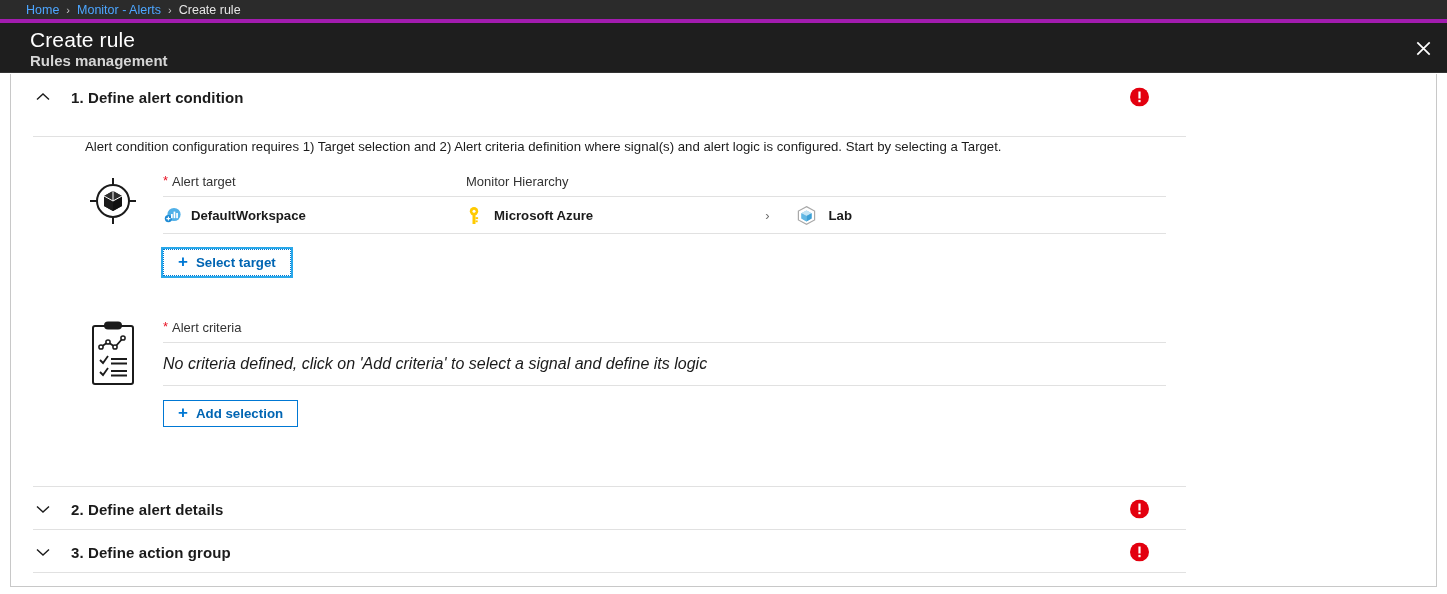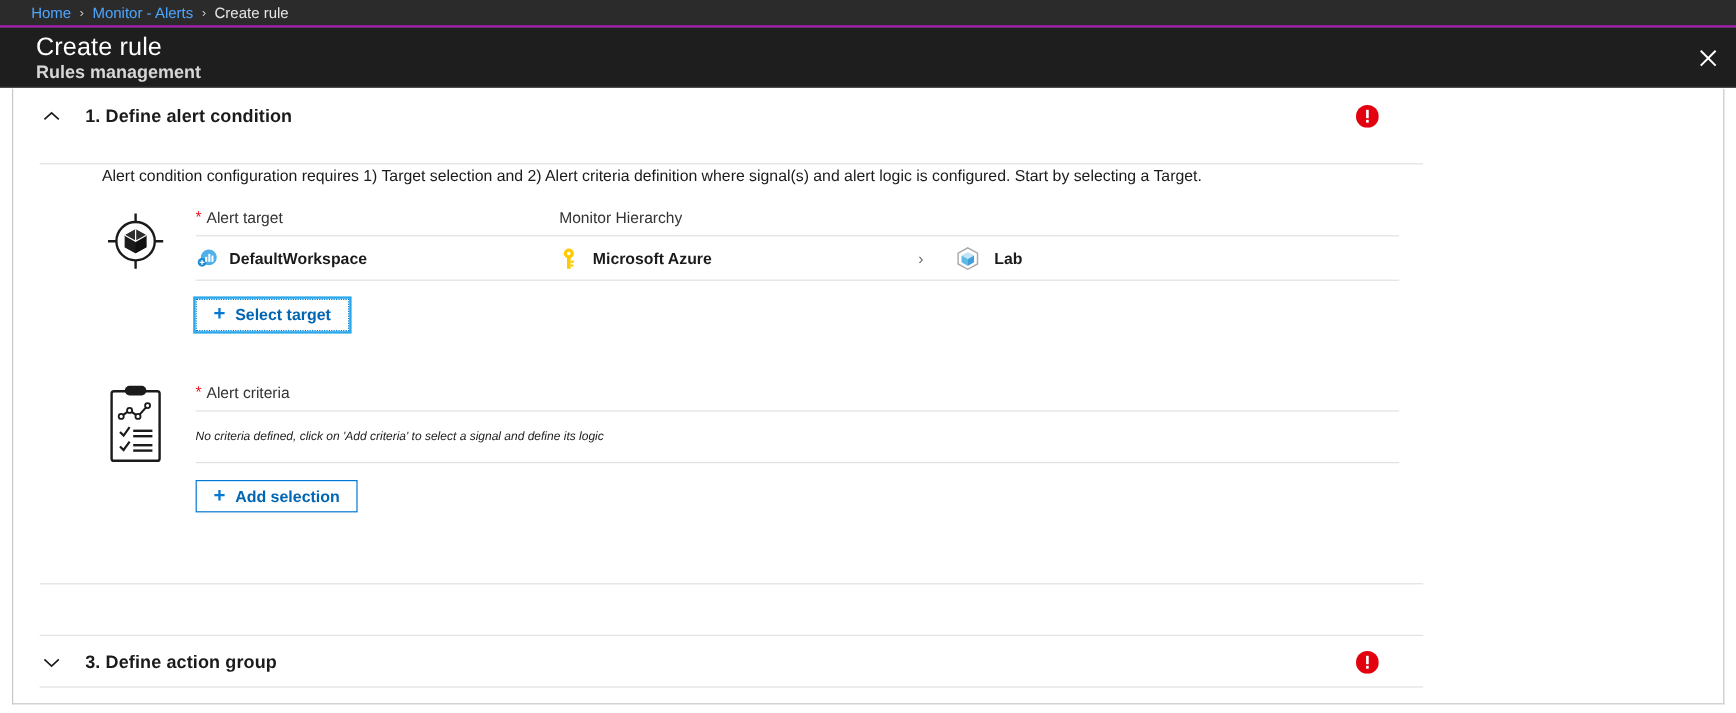--- a/index.html
+++ b/index.html
@@ -14,21 +14,21 @@
 
   
   .breadcrumb {
     height: 23px;
     background: #2b2b2b;
     display: flex;
     align-items: center;
     padding-left: 26px;
     font-size: 12.5px;
     color: #ffffff;
-    border-bottom: 2px solid #a21caf;
+    border-bottom: 4px solid #a21caf;
   }
   .crumb-link { color: #4da6ff; cursor: pointer; }
   .crumb-sep { color: #c8c8c8; margin: 0 7px; font-size: 11px; }
   .crumb-current { color: #e6e6e6; }
 
   
   .header {
     position: relative;
     height: 50px;
     background: #1e1e1e;
@@ -147,21 +147,21 @@
     font-size: 13.2px;
     color: #1b1b1b;
     font-weight: bold;
   }
   .val-left { width: 303px; display: flex; align-items: center; gap: 9px; }
   .val-right { display: flex; align-items: center; gap: 12px; }
   .hier-sep { color: #6b6b6b; font-weight: normal; margin: 0 14px 0 160px; font-size: 13px; }
   .ico { display: inline-flex; align-items: center; justify-content: center; flex: none; }
 
   .empty-note {
-    font-size: 10px;
+    font-size: 16px;
     font-style: italic;
     color: #1b1b1b;
     height: 42px;
     display: flex;
     align-items: center;
   }
 
   
   .btn {
     display: inline-flex;
@@ -342,20 +342,35 @@
     </div>
 
     <div class="btn-wrap" style="margin-top:14px;">
       <button class="btn">
         <span class="plus">+</span>
         <span>Add selection</span>
       </button>
     </div>
 
     <div class="hr" style="top:412px;"></div>
+    <div class="section-head" style="position:absolute; top:412px; left:0; width:100%;">
+      <span class="chev">
+        <svg width="14" height="10" viewBox="0 0 14 10">
+          <path d="M1 2.5 L7 8 L13 2.5" stroke="#1b1b1b" stroke-width="1.4" fill="none"></path>
+        </svg>
+      </span>
+      <span class="section-title">2. Define alert details</span>
+      <span class="err-badge">
+        <svg width="19" height="19" viewBox="0 0 19 19">
+          <circle cx="9.5" cy="9.5" r="9.5" fill="#e3000f"></circle>
+          <rect x="8.4" y="4" width="2.2" height="7" fill="#ffffff"></rect>
+          <rect x="8.4" y="12.4" width="2.2" height="2.3" fill="#ffffff"></rect>
+        </svg>
+      </span>
+    </div>
 
     <div class="hr" style="top:455px;"></div>
     <div class="section-head" style="position:absolute; top:455px; left:0; width:100%;">
       <span class="chev">
         <svg width="14" height="10" viewBox="0 0 14 10">
           <path d="M1 2.5 L7 8 L13 2.5" stroke="#1b1b1b" stroke-width="1.4" fill="none"></path>
         </svg>
       </span>
       <span class="section-title">3. Define action group</span>
       <span class="err-badge">

